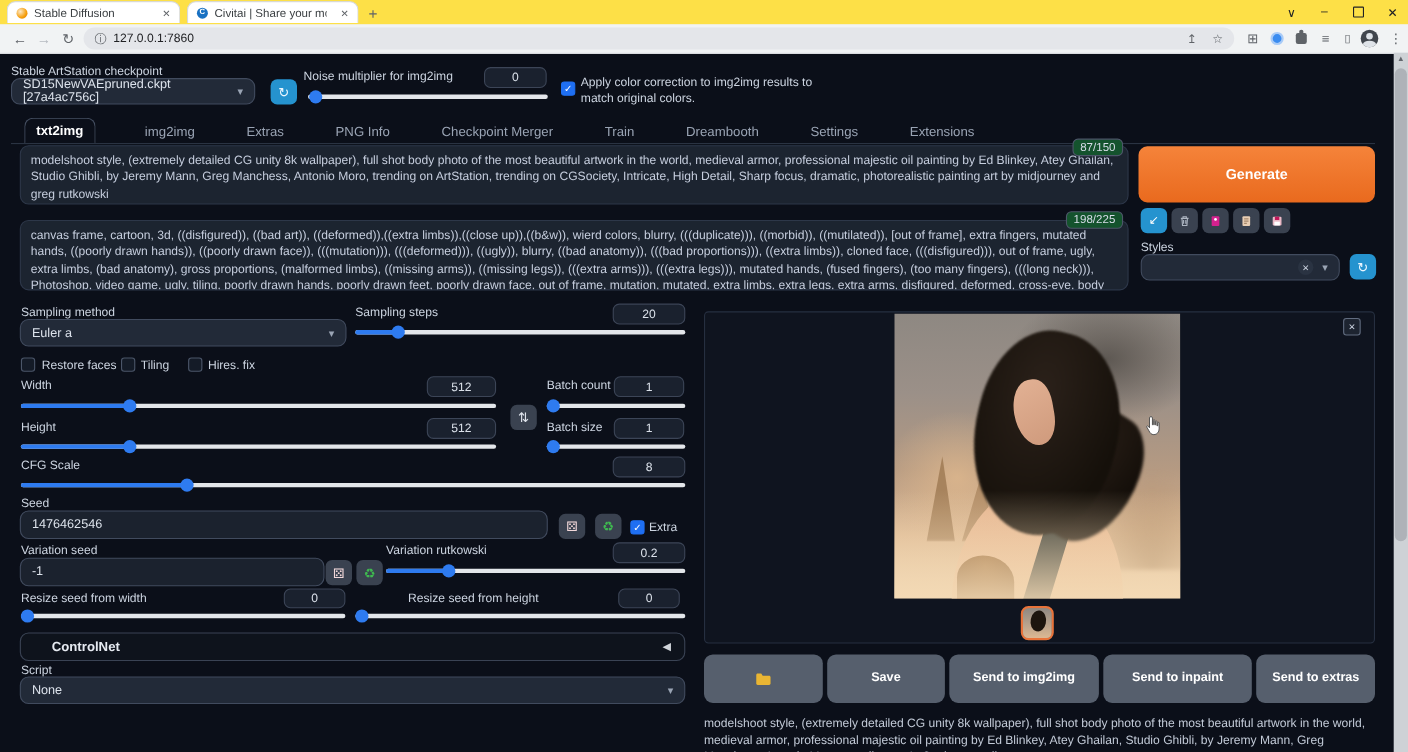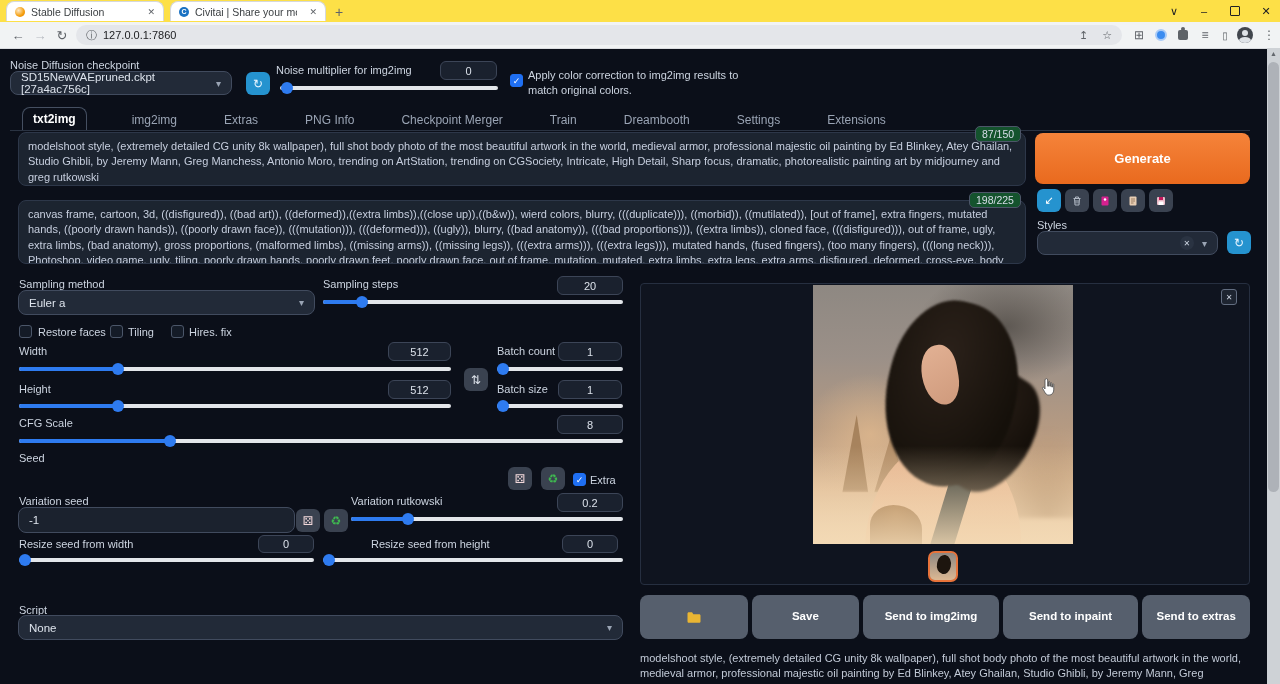--- a/index.html
+++ b/index.html
@@ -162,21 +162,21 @@
         <span class="puzzle"></span>
       </div>
     <div class="extic" style="left:1196px;">≡</div>
     <div class="extic" style="left:1216px;font-size:10px;">▯</div>
     <div class="extic" style="left:1236px;">
         <span class="avatar"></span>
       </div>
     <div class="extic" style="left:1260px;">⋮</div>
   </div>
 
-  <div class="lbl" style="left:10px;top:59px;">Noise Diffusion checkpoint</div>
+  <div class="lbl" style="left:10px;top:59px;">Stable ArtStation checkpoint</div>
   <div class="dropdown" style="left:10px;top:71px;width:222px;height:24px;">
     <span>SD15NewVAEpruned.ckpt [27a4ac756c]</span>
     <span class="caret">▾</span>
   </div>
   <div class="minibtn" style="left:246px;top:72px;background:#2593cf;color:#eaf6ff;">
     <span>↻</span>
   </div>
 
   <div class="lbl" style="left:276px;top:64px;">Noise multiplier for img2img</div>
   <div class="valbox" style="left:440px;top:61px;width:57px;height:19px;">0</div>
@@ -310,20 +310,23 @@
 
   <div class="lbl" style="left:19px;top:417px;">CFG Scale</div>
   <div class="valbox" style="left:557px;top:415px;width:66px;height:19px;">8</div>
   <div class="slider" style="left:19px;top:434px;width:604px;">
     <div class="track"></div>
       <div class="fill" style="width:25%;"></div>
       <div class="knob" style="left:25%;"></div>
   </div>
 
   <div class="lbl" style="left:19px;top:452px;">Seed</div>
+  <div class="dropdown" style="left:18px;top:464px;width:480px;height:26px;background:#1b222e;">
+    <span>1476462546</span>
+  </div>
   <div class="minibtn" style="left:508px;top:467px;color:#f2d8da;">
     <span>⚄</span>
   </div>
   <div class="minibtn" style="left:541px;top:467px;color:#3fb950;">
     <span>♻</span>
   </div>
   <div class="cb checked" style="left:573px;top:473px;">
     <span>✓</span>
   </div>
   <div class="lbl" style="left:590px;top:474px;">Extra</div>
@@ -356,20 +359,24 @@
   </div>
 
   <div class="lbl" style="left:323px;top:538px;margin-left:48px;">Resize seed from height</div>
   <div class="valbox" style="left:562px;top:535px;width:56px;height:18px;">0</div>
   <div class="slider" style="left:323px;top:553px;width:300px;">
     <div class="track"></div>
       <div class="fill" style="width:0%;"></div>
       <div class="knob" style="left:2%;"></div>
   </div>
 
+  <div class="ctrlnet">
+    <span class="cn-label">ControlNet</span>
+    <span class="acc">◀</span>
+  </div>
 
   <div class="lbl" style="left:19px;top:604px;">Script</div>
   <div class="dropdown" style="left:18px;top:615px;width:605px;height:25px;">
     <span>None</span>
     <span class="caret">▾</span>
   </div>
 
   <div class="gallery">
     <div class="imgframe">
       <i class="sky"></i>

